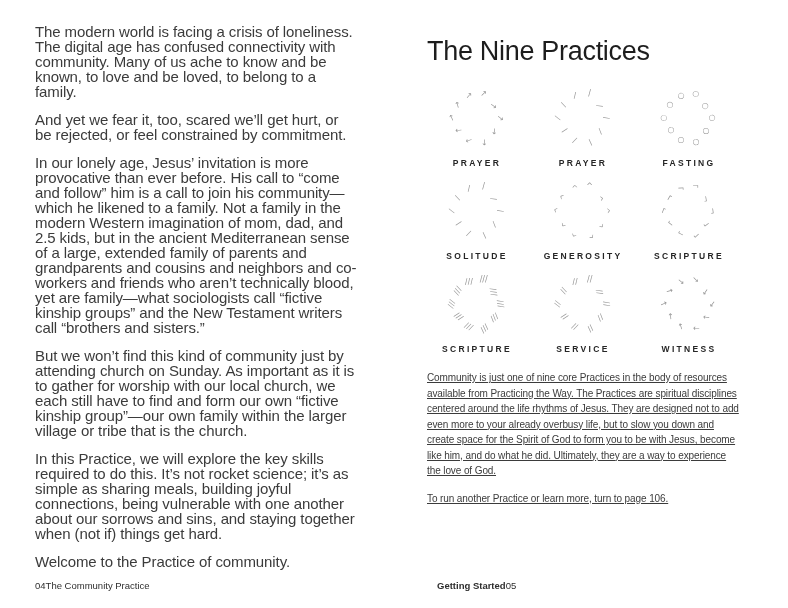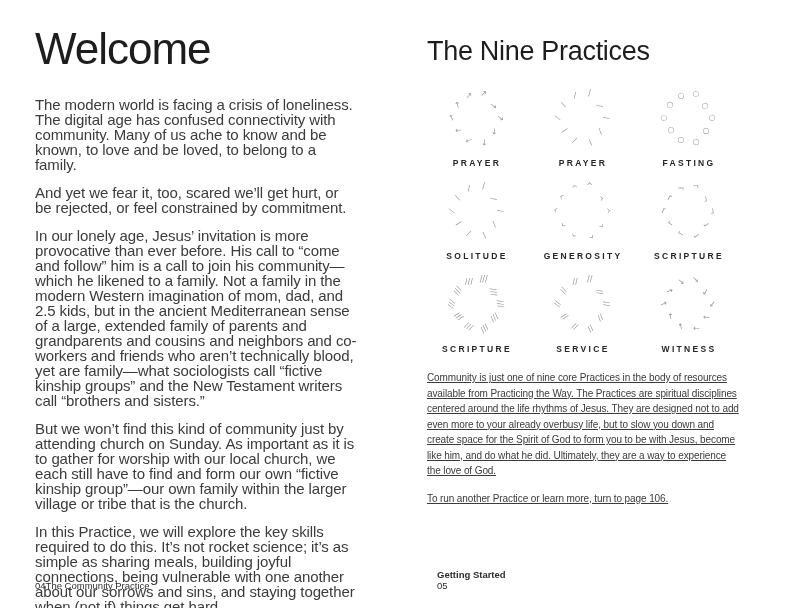--- a/index.html
+++ b/index.html
@@ -28,31 +28,30 @@
   .practice-label { margin-top:7px; font-size:8.5px; font-weight:700;
     letter-spacing:2.3px; color:#262626; white-space:nowrap; }
 
   .right-par { font-size:10px; line-height:15.5px; letter-spacing:-0.1px;
     color:#3b3b3b; margin-bottom:12px;text-decoration:underline; }
 
   
   .footer { position:absolute; bottom:17px; display:flex;
     justify-content:flex-start; font-size:9.5px; color:#2e2e2e; }
   .footer-left { left:35px; width:322px; }
-  .footer-right { left:43px; width:312px;flex-direction:column; }
+  .footer-right { left:43px; width:312px; }
   .footer .bold { font-weight:700; }
 </style>
 </head>
 <body>
 
 <div class="spread">
 
   <div class="page">
     <div class="left-content">
-      <div class="welcome-title">Welcome</div>
       <p class="body-par">The modern world is facing a crisis of loneliness. The digital age has confused connectivity with community. Many of us ache to know and be known, to love and be loved, to belong to a family.</p>
       <p class="body-par">And yet we fear it, too, scared we’ll get hurt, or be rejected, or feel constrained by commitment.</p>
       <p class="body-par">In our lonely age, Jesus’ invitation is more provocative than ever before. His call to “come and follow” him is a call to join his community—which he likened to a family. Not a family in the modern Western imagination of mom, dad, and 2.5 kids, but in the ancient Mediterranean sense of a large, extended family of parents and grandparents and cousins and neighbors and co-workers and friends who aren’t technically blood, yet are family—what sociologists call “fictive kinship groups” and the New Testament writers call “brothers and sisters.”</p>
       <p class="body-par">But we won’t find this kind of community just by attending church on Sunday. As important as it is to gather for worship with our local church, we each still have to find and form our own “fictive kinship group”—our own family within the larger village or tribe that is the church.</p>
       <p class="body-par">In this Practice, we will explore the key skills required to do this. It’s not rocket science; it’s as simple as sharing meals, building joyful connections, being vulnerable with one another about our sorrows and sins, and staying together when (not if) things get hard.</p>
       <p class="body-par">Welcome to the Practice of community.</p>
     </div>
     <div class="footer footer-left">
       <span>04</span>
       <span>The Community Practice</span>

